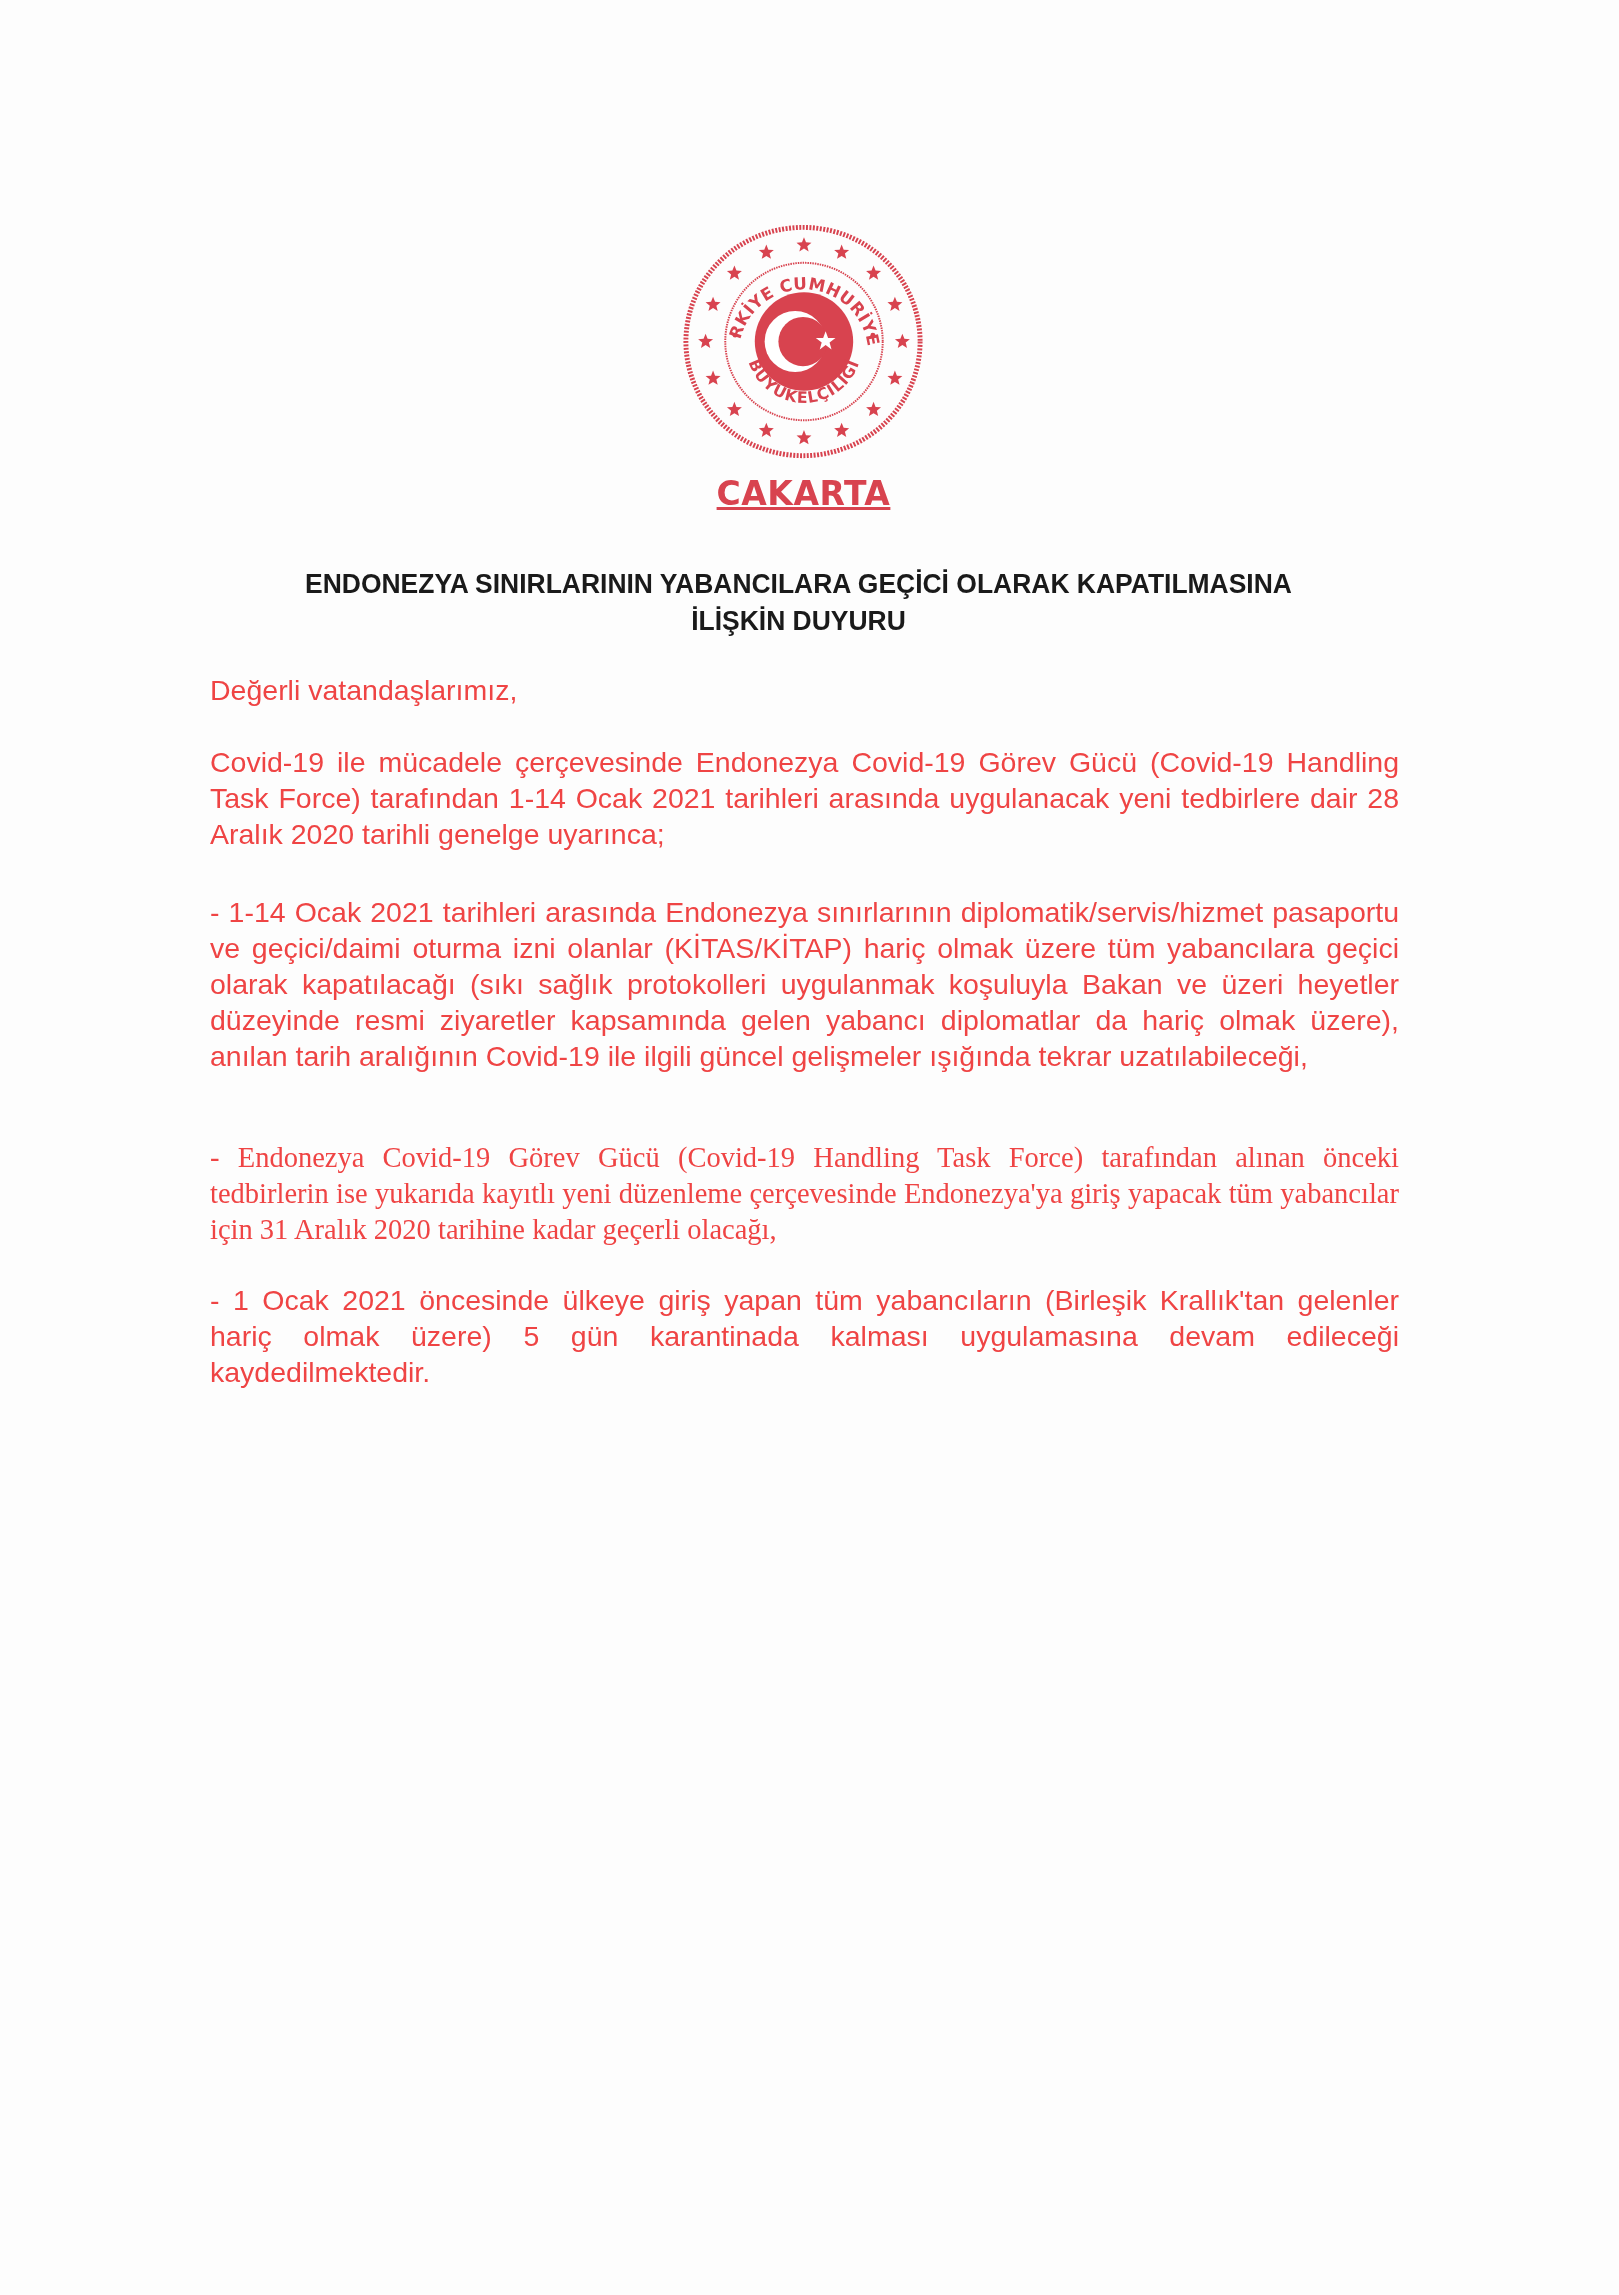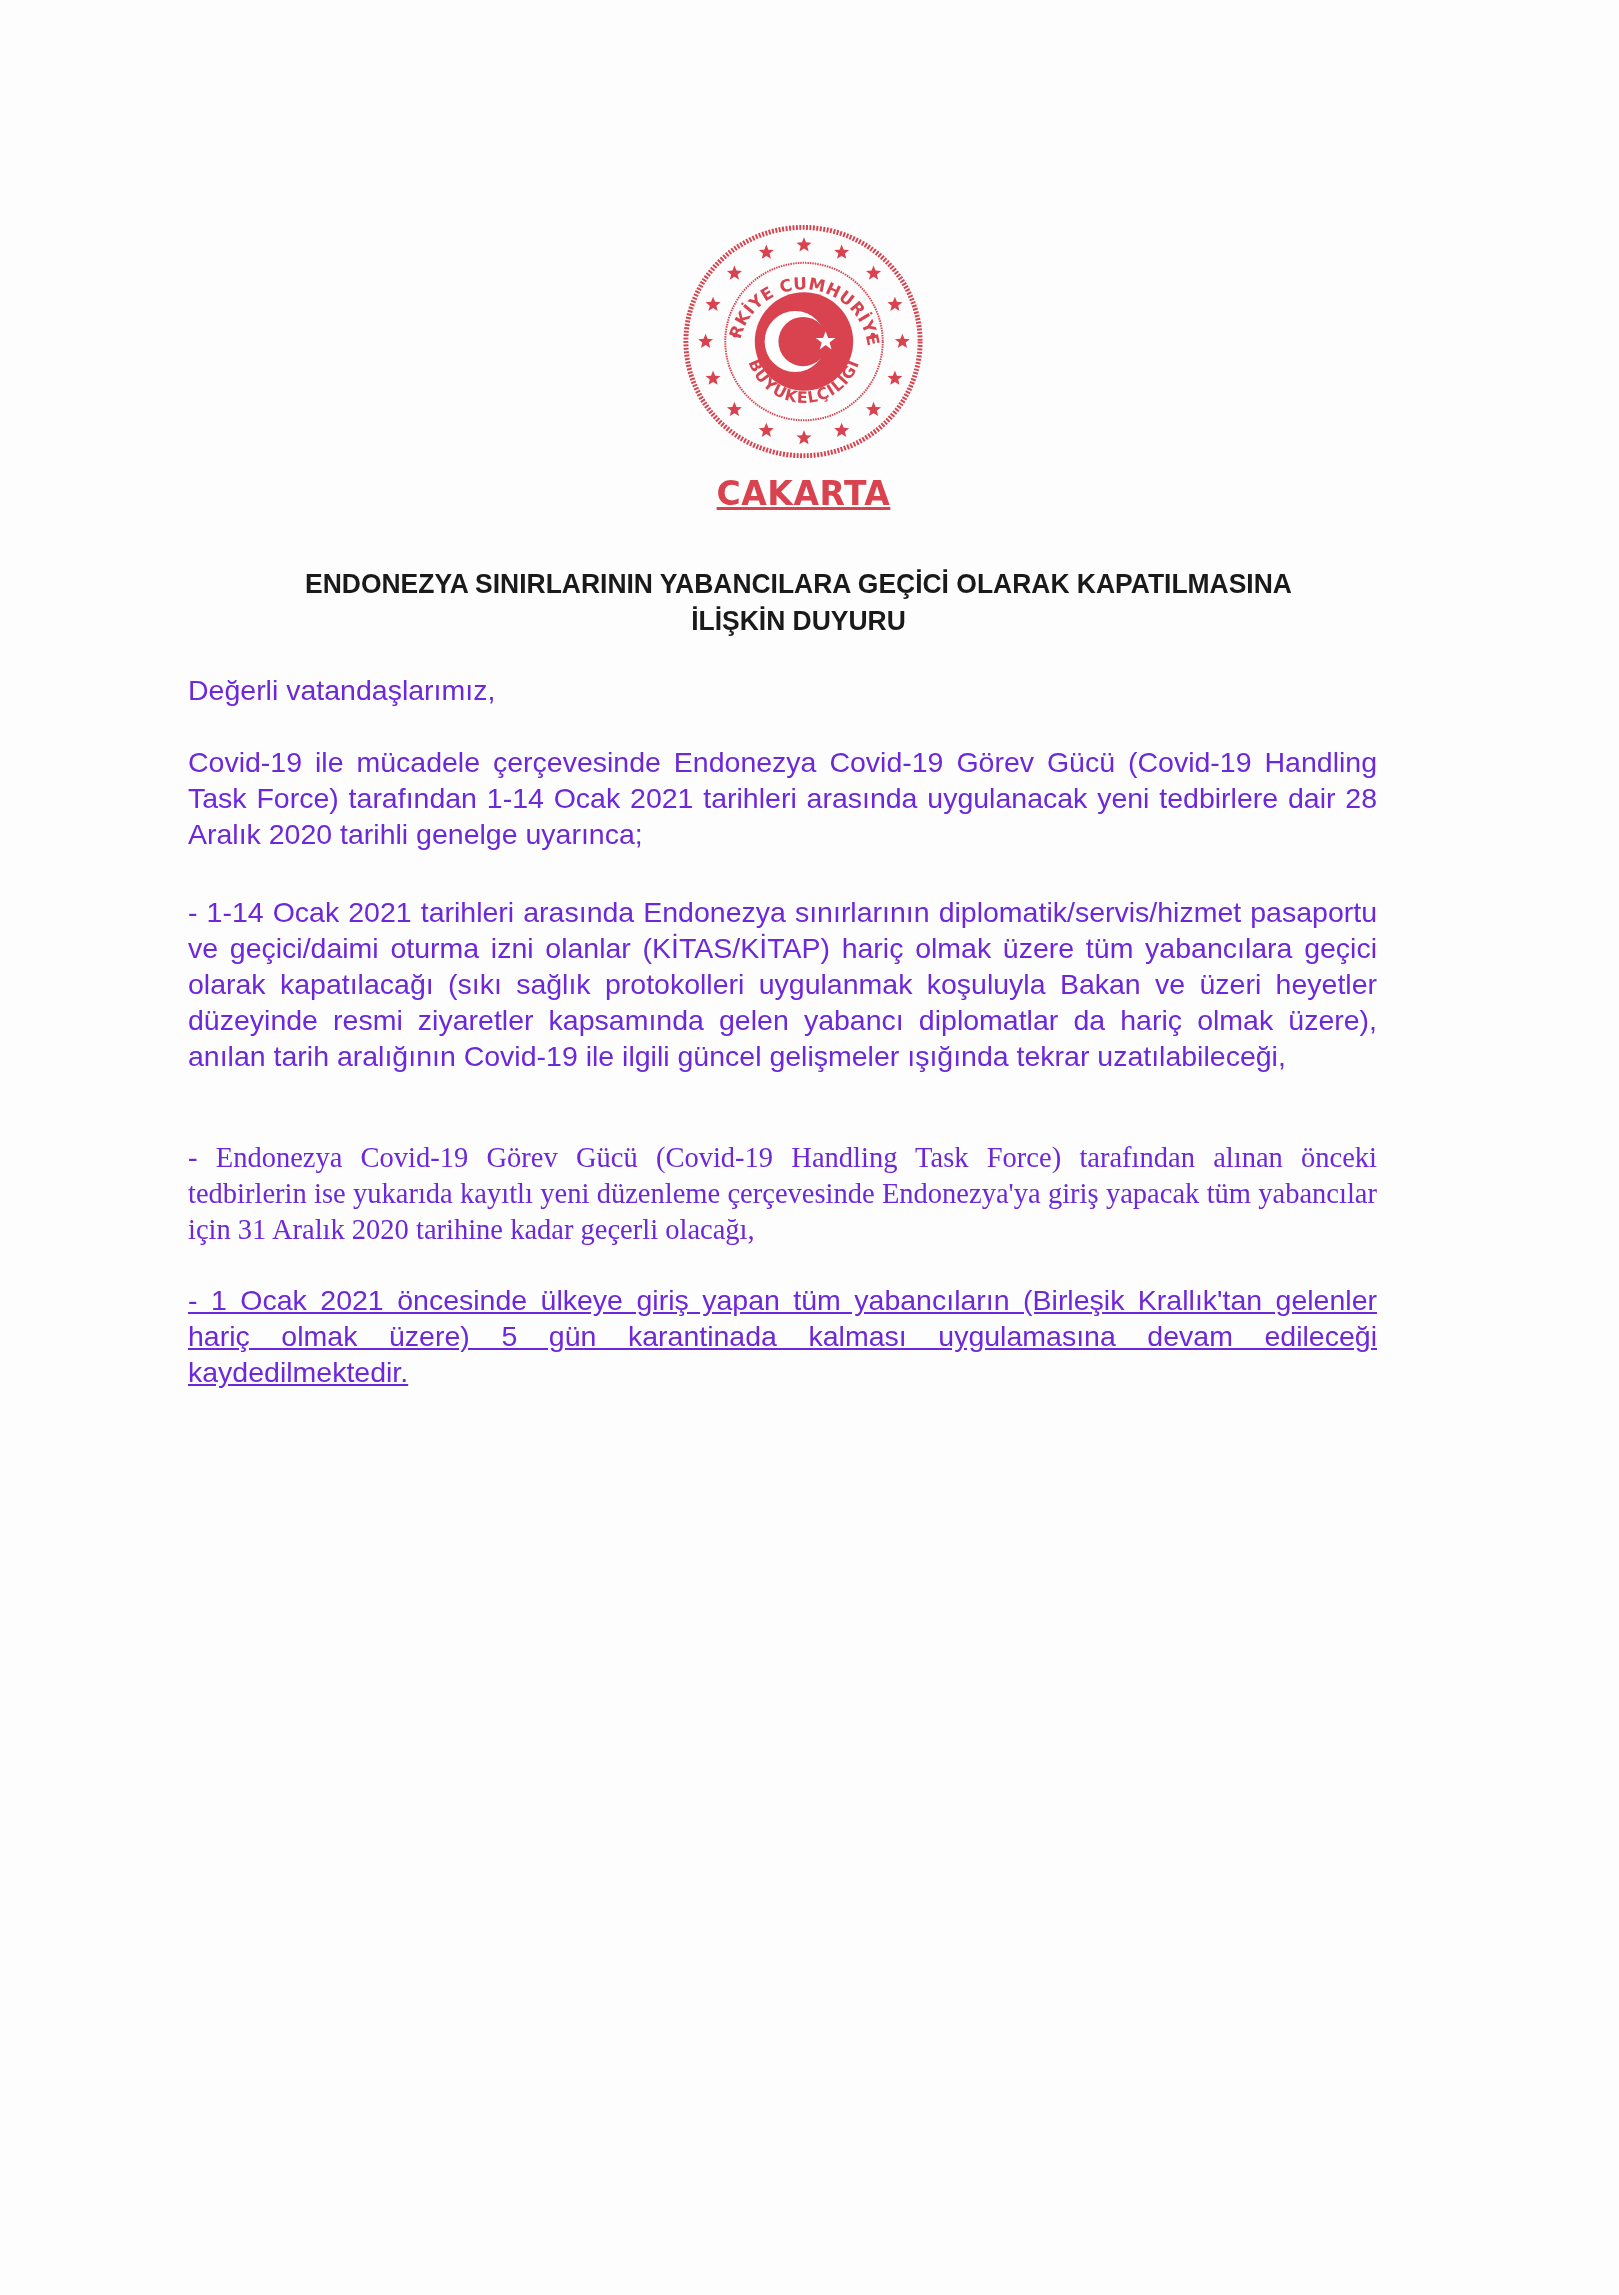--- a/index.html
+++ b/index.html
@@ -1,26 +1,26 @@
 <!DOCTYPE html>
 <html style="font-size:7.9px"><head>
 <meta charset="utf-8">
 <style>
   html, body { margin: 0; padding: 0; background: #ffffff; }
   body { width: 1619px; height: 2295px; position: relative; overflow: hidden; font-family: "Liberation Sans", sans-serif; color: #1a1a1a; }
   .page { position: absolute; left: 0; top: 0; width: 1619px; height: 2295px; background: #fdfdfd; }
   .seal { position: absolute; left: 680px; top: 221px; width: 246px; height: 246px; }
   .city { position: absolute; left: 688px; top: 474px; width: 231px; text-align: center; font-family: "DejaVu Sans", sans-serif; font-weight: bold; font-size: 33px; color: #d8434f; letter-spacing: 0.5px; text-decoration: underline; }
   .title { position: absolute; left: 199px; top: 566px; width: 1199px; text-align: center; font-weight: bold; font-size: 27px; line-height: 37px; color: #1a1a1a; transform: scaleX(0.98); transform-origin: center; }
-  .para { position: absolute; left: 188px; width: 1189px; font-size: 28.5px; line-height: 36px; text-align: justify; color: #6d28d9; }
+  .para { position: absolute; left: 210px; width: 1189px; font-size: 28.5px; line-height: 36px; text-align: justify; color: #ef4444; }
   .salutation { top: 672px; }
   .p1 { top: 744px; }
   .p2 { top: 882px; margin-top: 12px; }
   .p3 { top: 1140px; font-family: Liberation Serif, serif; }
-  .p4 { top: 1282px; text-decoration: underline; }
+  .p4 { top: 1282px; }
   .closing { top: 1418px; }
 </style>
 </head>
 <body>
 
 <div class="page">
 
   <svg class="seal" viewBox="0 0 500 500" xmlns="http://www.w3.org/2000/svg">
     <defs>
       <path id="topArc" d="M 120 255 A 132 132 0 0 1 382 255"></path>

